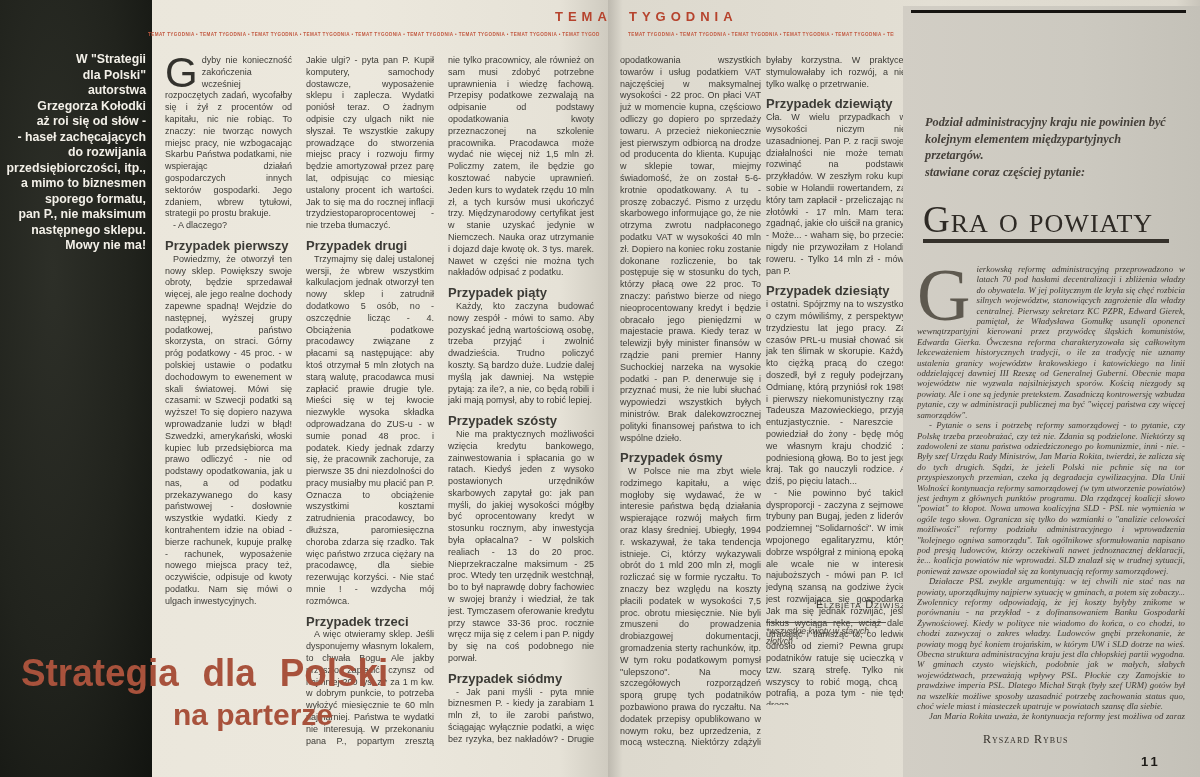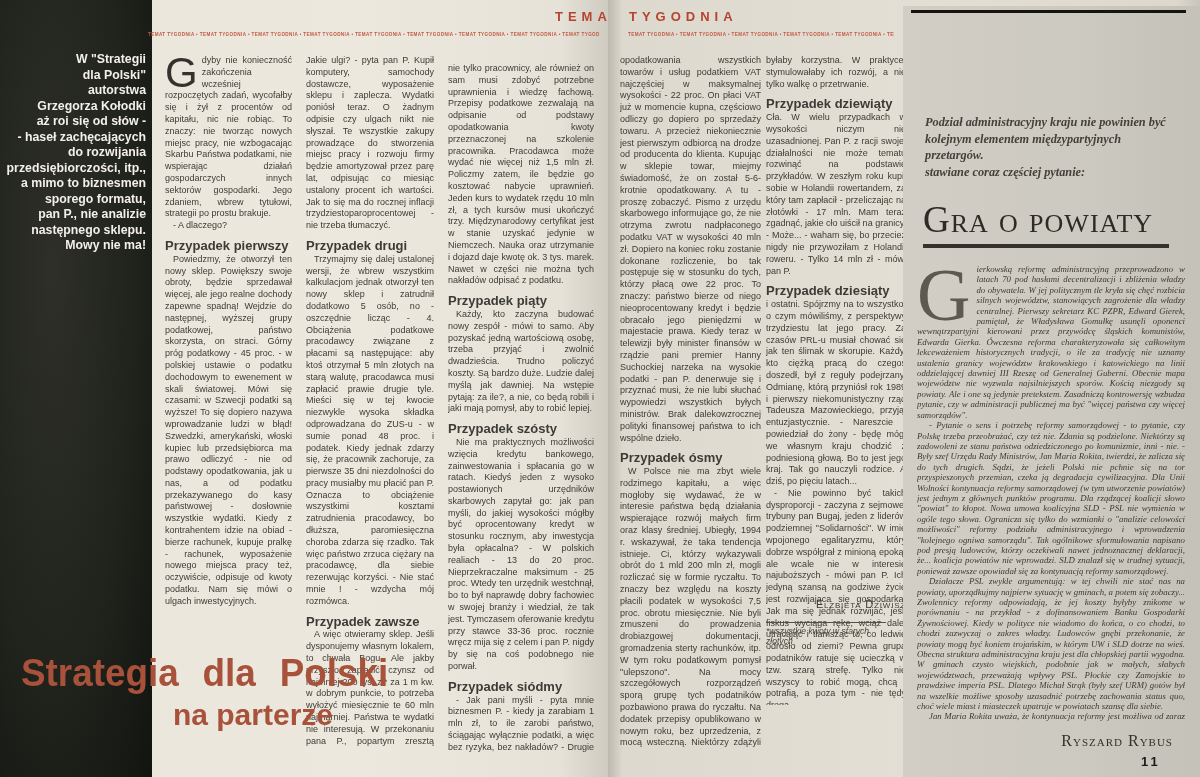--- a/index.html
+++ b/index.html
@@ -28,21 +28,21 @@
   .big-title{position:absolute;left:21px;top:652px;margin:0;font-size:38px;font-weight:bold;
       color:#a8523c;letter-spacing:0;word-spacing:14px;transform:scaleX(.97);transform-origin:left;
       white-space:nowrap;}
   .big-sub{position:absolute;left:150px;top:698px;width:183px;text-align:right;
       font-size:30px;font-weight:bold;color:#a8523c;}
   
   .col{position:absolute;top:55px;height:692px;overflow:hidden;text-align:justify;
        font-size:9px;line-height:11.8px;color:#3c3b36;}
   .c1{left:165px;width:127px;height:600px;}
   .c2{left:306px;width:128px;}
-  .c3{left:448px;width:146px;margin-top:8px;}
+  .c3{left:448px;width:146px;}
   .c4{left:12px;width:141px;}   
   .c5{left:158px;width:140px;height:650px;}
   .col p{margin:0;text-indent:8px;}
   .col p.ni{text-indent:0;}
   .col .col-h{font-weight:bold;font-size:13px;margin:8px 0 2px;text-align:left;text-indent:0;}
   .dc{float:left;font-size:42px;line-height:34px;padding:1px 4px 0 0;color:#33322d;
       font-weight:normal;}
   
   .byline-left{position:absolute;left:158px;top:598px;width:140px;text-align:right;
       font-variant:small-caps;letter-spacing:.8px;font-size:11px;color:#3c3b36;}
@@ -51,31 +51,31 @@
   
   .pw-panel{position:absolute;left:295px;top:6px;width:297px;height:777px;
       background:linear-gradient(90deg,#d2cec5 0,#ccc9c0 60%,#c4c1b8 100%);}
   .pw-topline{position:absolute;top:4px;left:8px;right:14px;height:2.5px;background:#161411;}
   .pw-intro{position:absolute;left:22px;top:108px;width:250px;
       font-family:"Liberation Serif",serif;font-style:italic;font-weight:bold;
       font-size:12.3px;line-height:16.6px;color:#45403a;}
   .pw-title{position:absolute;left:20px;top:195px;width:246px;margin:0;
       font-family:"Liberation Serif",serif;font-weight:normal;font-variant:small-caps;
       font-size:37px;line-height:38px;color:#2e2a25;border-bottom:4px solid #35312b;
-      padding-bottom:5px;letter-spacing:1px;}
+      letter-spacing:1px;}
   .pw-body{position:absolute;left:14px;top:258px;width:268px;max-height:460px;overflow:hidden;
       font-family:"Liberation Serif",serif;font-style:italic;font-size:8.8px;line-height:10.4px;
       text-align:justify;color:#3e3932;}
   .pw-body p{margin:0;text-indent:12px;}
   .pw-body p.ni{text-indent:0;}
   .pw-dc{float:left;font-size:74px;line-height:58px;padding:2px 6px 0 0;color:#5e594f;
       font-style:normal;}
-  .pw-byline{position:absolute;left:80px;top:726px;width:190px;text-align:right;
+  .pw-byline{position:absolute;left:80px;top:726px;width:190px;text-align:left;
       font-family:"Liberation Serif",serif;font-variant:small-caps;letter-spacing:1px;
-      font-size:16px;color:#35312b;}
+      font-size:12px;color:#35312b;}
   .pw-pagenum{position:absolute;left:238px;top:748px;font-size:13px;font-weight:bold;
       letter-spacing:3px;color:#1d1b17;}
 </style>
 </head>
 <body>
 
 <div class="spread">
 
   <div class="page-left">
     <div class="sidebar"></div>
@@ -83,39 +83,39 @@
         <div>W "Strategii</div>
         <div>dla Polski"</div>
         <div>autorstwa</div>
         <div>Grzegorza Kołodki</div>
         <div>aż roi się od słów -</div>
         <div>- haseł zachęcających</div>
         <div>do rozwijania</div>
         <div>przedsiębiorczości, itp.,</div>
         <div>a mimo to biznesmen</div>
         <div>sporego formatu,</div>
-        <div>pan P., nie analizie</div>
+        <div>pan P., nie maksimum</div>
         <div>następnego sklepu.</div>
         <div>Mowy nie ma!</div>
       </div>
 
     <span class="hdr t1">TEMAT</span>
     <div class="strip strip-left">TEMAT TYGODNIA • TEMAT TYGODNIA • TEMAT TYGODNIA • TEMAT TYGODNIA • TEMAT TYGODNIA • TEMAT TYGODNIA • TEMAT TYGODNIA • TEMAT TYGODNIA • TEMAT TYGODNIA • TEMAT TYGODNIA • TEMAT TYGODNIA • TEMAT TYGODNIA • TEMAT TYGODNIA • TEMAT TYGODNIA</div>
 
     <div class="col c1">
         <p class="col-p ni"><span class="dc">G</span>dyby nie konieczność zakończenia wcześniej rozpoczętych zadań, wycofałby się i żył z procentów od kapitału, nic nie robiąc. To znaczy: nie tworząc nowych miejsc pracy, nie wzbogacając Skarbu Państwa podatkami, nie wspierając działań gospodarczych innych sektorów gospodarki. Jego zdaniem, wbrew tytułowi, strategii po prostu brakuje.</p>
         <p class="col-p">- A dlaczego?</p>
         <div class="col-h">Przypadek pierwszy</div>
         <p class="col-p">Powiedzmy, że otworzył ten nowy sklep. Powiększy swoje obroty, będzie sprzedawał więcej, ale jego realne dochody zapewne spadną! Wejdzie do następnej, wyższej grupy podatkowej, państwo skorzysta, on straci. Górny próg podatkowy - 45 proc. - w polskiej ustawie o podatku dochodowym to ewenement w skali światowej. Mówi się czasami: w Szwecji podatki są wyższe! To się dopiero nazywa wprowadzanie ludzi w błąd! Szwedzki, amerykański, włoski kupiec lub przedsiębiorca ma prawo odliczyć - nie od podstawy opodatkowania, jak u nas, a od podatku przekazywanego do kasy państwowej - dosłownie wszystkie wydatki. Kiedy z kontrahentem idzie na obiad - bierze rachunek, kupuje pralkę - rachunek, wyposażenie nowego miejsca pracy też, oczywiście, odpisuje od kwoty podatku. Nam się mówi o ulgach inwestycyjnych.</p>
       </div>
     <div class="col c2">
         <p class="col-p ni">Jakie ulgi? - pyta pan P. Kupił komputery, samochody dostawcze, wyposażenie sklepu i zaplecza. Wydatki poniósł teraz. O żadnym odpisie czy ulgach nikt nie słyszał. Te wszystkie zakupy prowadzące do stworzenia miejsc pracy i rozwoju firmy będzie amortyzował przez parę lat, odpisując co miesiąc ustalony procent ich wartości. Jak to się ma do rocznej inflacji trzydziestoparoprocentowej - nie trzeba tłumaczyć.</p>
         <div class="col-h">Przypadek drugi</div>
         <p class="col-p">Trzymajmy się dalej ustalonej wersji, że wbrew wszystkim kalkulacjom jednak otworzył ten nowy sklep i zatrudnił dodatkowo 5 osób, no - oszczędnie licząc - 4. Obciążenia podatkowe pracodawcy związane z płacami są następujące: aby ktoś otrzymał 5 mln złotych na starą walutę, pracodawca musi zapłacić prawie drugie tyle. Mieści się w tej kwocie niezwykle wysoka składka odprowadzana do ZUS-u - w sumie ponad 48 proc. i podatek. Kiedy jednak zdarzy się, że pracownik zachoruje, za pierwsze 35 dni niezdolności do pracy musiałby mu płacić pan P. Oznacza to obciążenie wszystkimi kosztami zatrudnienia pracodawcy, bo dłuższa, paromiesięczna choroba zdarza się rzadko. Tak więc państwo zrzuca ciężary na pracodawcę, dla siebie rezerwując korzyści. - Nie stać mnie ! - wzdycha mój rozmówca.</p>
-        <div class="col-h">Przypadek zawsze</div>
+        <div class="col-h">Przypadek trzeci</div>
         <p class="col-p">A więc otwieramy sklep. Jeśli dysponujemy własnym lokalem, to chwała Bogu. Ale jakby przyszło zapłacić czynsz od najmniej 200 tys. zł* za 1 m kw. w dobrym punkcie, to potrzeba wyłożyć miesięcznie te 60 mln najmarniej. Państwa te wydatki nie interesują. W przekonaniu pana P., popartym zresztą długoletnim doświadczeniem, państwo jest dobrym wspólnikiem do brania pieniędzy, nie do pobudzania inwestycji.</p>
       </div>
     <div class="col c3">
         <p class="col-p ni">nie tylko pracownicy, ale również on sam musi zdobyć potrzebne uprawnienia i wiedzę fachową. Przepisy podatkowe zezwalają na odpisanie od podstawy opodatkowania kwoty przeznaczonej na szkolenie pracownika. Pracodawca może wydać nie więcej niż 1,5 mln zł. Policzmy zatem, ile będzie go kosztować nabycie uprawnień. Jeden kurs to wydatek rzędu 10 mln zł, a tych kursów musi ukończyć trzy. Międzynarodowy certyfikat jest w stanie uzyskać jedynie w Niemczech. Nauka oraz utrzymanie i dojazd daje kwotę ok. 3 tys. marek. Nawet w części nie można tych nakładów odpisać z podatku.</p>
         <div class="col-h">Przypadek piąty</div>
         <p class="col-p">Każdy, kto zaczyna budować nowy zespół - mówi to samo. Aby pozyskać jedną wartościową osobę, trzeba przyjąć i zwolnić dwadzieścia. Trudno policzyć koszty. Są bardzo duże. Ludzie dalej myślą jak dawniej. Na wstępie pytają: za ile?, a nie, co będą robili i jaki mają pomysł, aby to robić lepiej.</p>
         <div class="col-h">Przypadek szósty</div>
         <p class="col-p">Nie ma praktycznych możliwości wzięcia kredytu bankowego, zainwestowania i spłacania go w ratach. Kiedyś jeden z wysoko postawionych urzędników skarbowych zapytał go: jak pan myśli, do jakiej wysokości mógłby być oprocentowany kredyt w stosunku rocznym, aby inwestycja była opłacalna? - W polskich realiach - 13 do 20 proc. Nieprzekraczalne maksimum - 25 proc. Wtedy ten urzędnik westchnął, bo to był naprawdę dobry fachowiec w swojej branży i wiedział, że tak jest. Tymczasem oferowanie kredytu przy stawce 33-36 proc. rocznie wręcz mija się z celem i pan P. nigdy by się na coś podobnego nie porwał.</p>
         <div class="col-h">Przypadek siódmy</div>
         <p class="col-p">- Jak pani myśli - pyta mnie biznesmen P. - kiedy ja zarabiam 1 mln zł, to ile zarobi państwo, ściągając wyłącznie podatki, a więc bez ryzyka, bez nakładów? - Drugie tyle! - odpowiadam i patrzę, czy dobrze strzeliłam. - Zaskoczę panią. Na moim jednym milionie państwo zarabia trzy miliony w formie podatków. I dalej omawia zasady</p>

